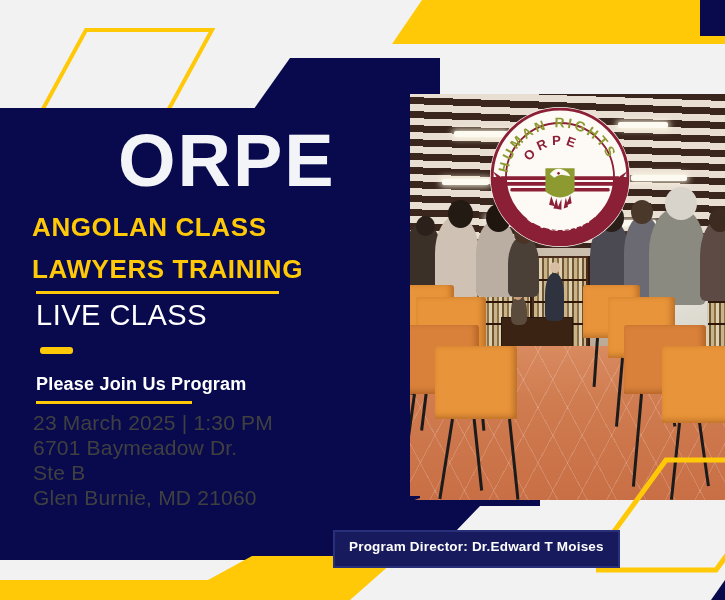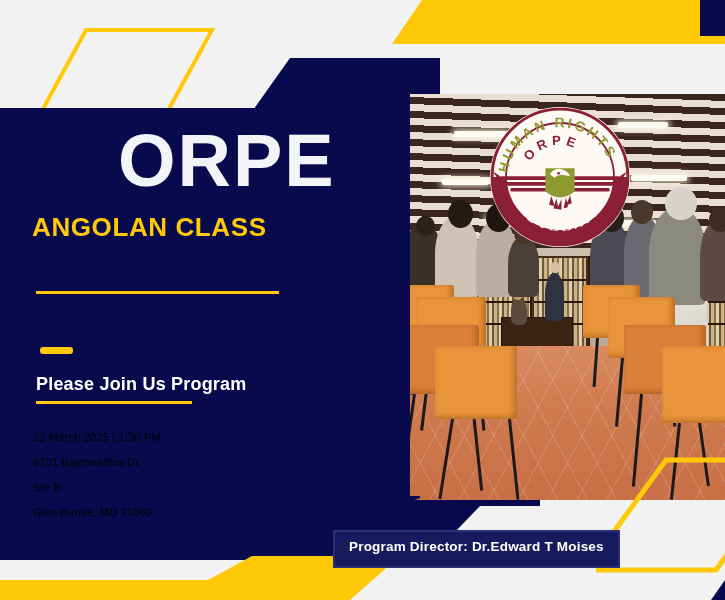--- a/index.html
+++ b/index.html
@@ -190,22 +190,22 @@
   }
   .join{
     position:absolute;left:36px;top:374px;
     font-size:18px;font-weight:bold;color:#fff;letter-spacing:.2px;
   }
   .rule-join{
     position:absolute;left:36px;top:401px;width:156px;height:3px;
     background:var(--yellow);
   }
   .details{
-    position:absolute;left:33px;top:425px;
-    font-size:11px;line-height:25px;color:#000000;letter-spacing:.2px;
+    position:absolute;left:33px;top:410px;
+    font-size:21px;line-height:25px;color:#404040;letter-spacing:.2px;
     white-space:pre-line;
   }
 
   
   .pd-badge{
     position:absolute;left:333px;top:530px;
     padding:7px 14px 12px 14px;
     background:#171a5c;
     border:2px solid #2a2f7a;
     color:#fff;font-size:13.5px;font-weight:bold;letter-spacing:.2px;
@@ -377,21 +377,23 @@
   <div class="shape br-navy-wedge"></div>
   <div class="shape bl-yellow"></div>
 
   <svg class="shape para-outline-br" viewBox="0 0 150 118">
     <polygon points="70,4 200,4 120,114 -10,114" fill="none" stroke="#FFC907" stroke-width="5"></polygon>
   </svg>
   <div class="shape br-navy-corner"></div>
 
   <div class="title-orpe">ORPE</div>
   <div class="subtitle sub1">ANGOLAN CLASS</div>
+  <div class="subtitle sub2">LAWYERS TRAINING</div>
   <div class="rule-thin"></div>
+  <div class="live-class">LIVE CLASS</div>
   <div class="dash-thick"></div>
   <div class="join">Please Join Us Program</div>
   <div class="rule-join"></div>
   <div class="details">23 March 2025  |  1:30 PM
 6701 Baymeadow Dr.
 Ste B
 Glen Burnie, MD 21060</div>
 
   <div class="pd-badge">Program Director:  Dr.Edward T Moises</div>
 </div>

